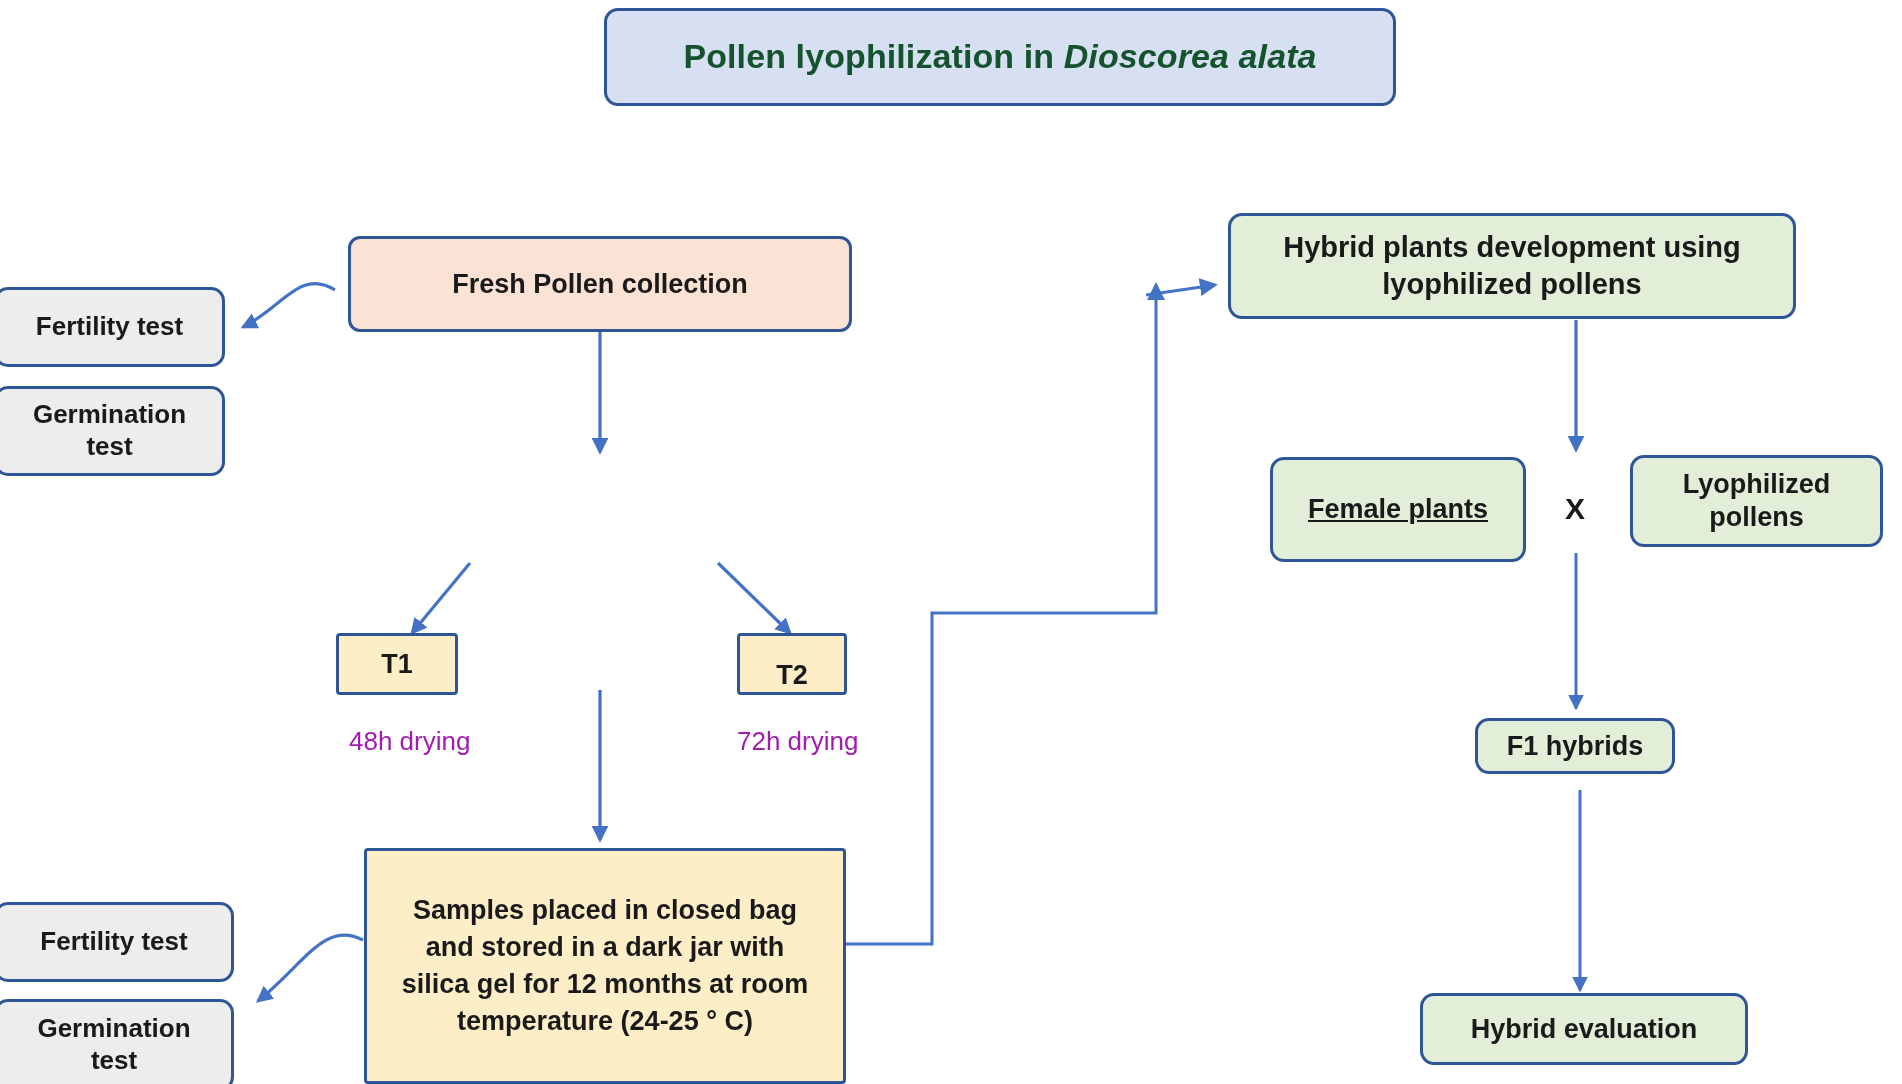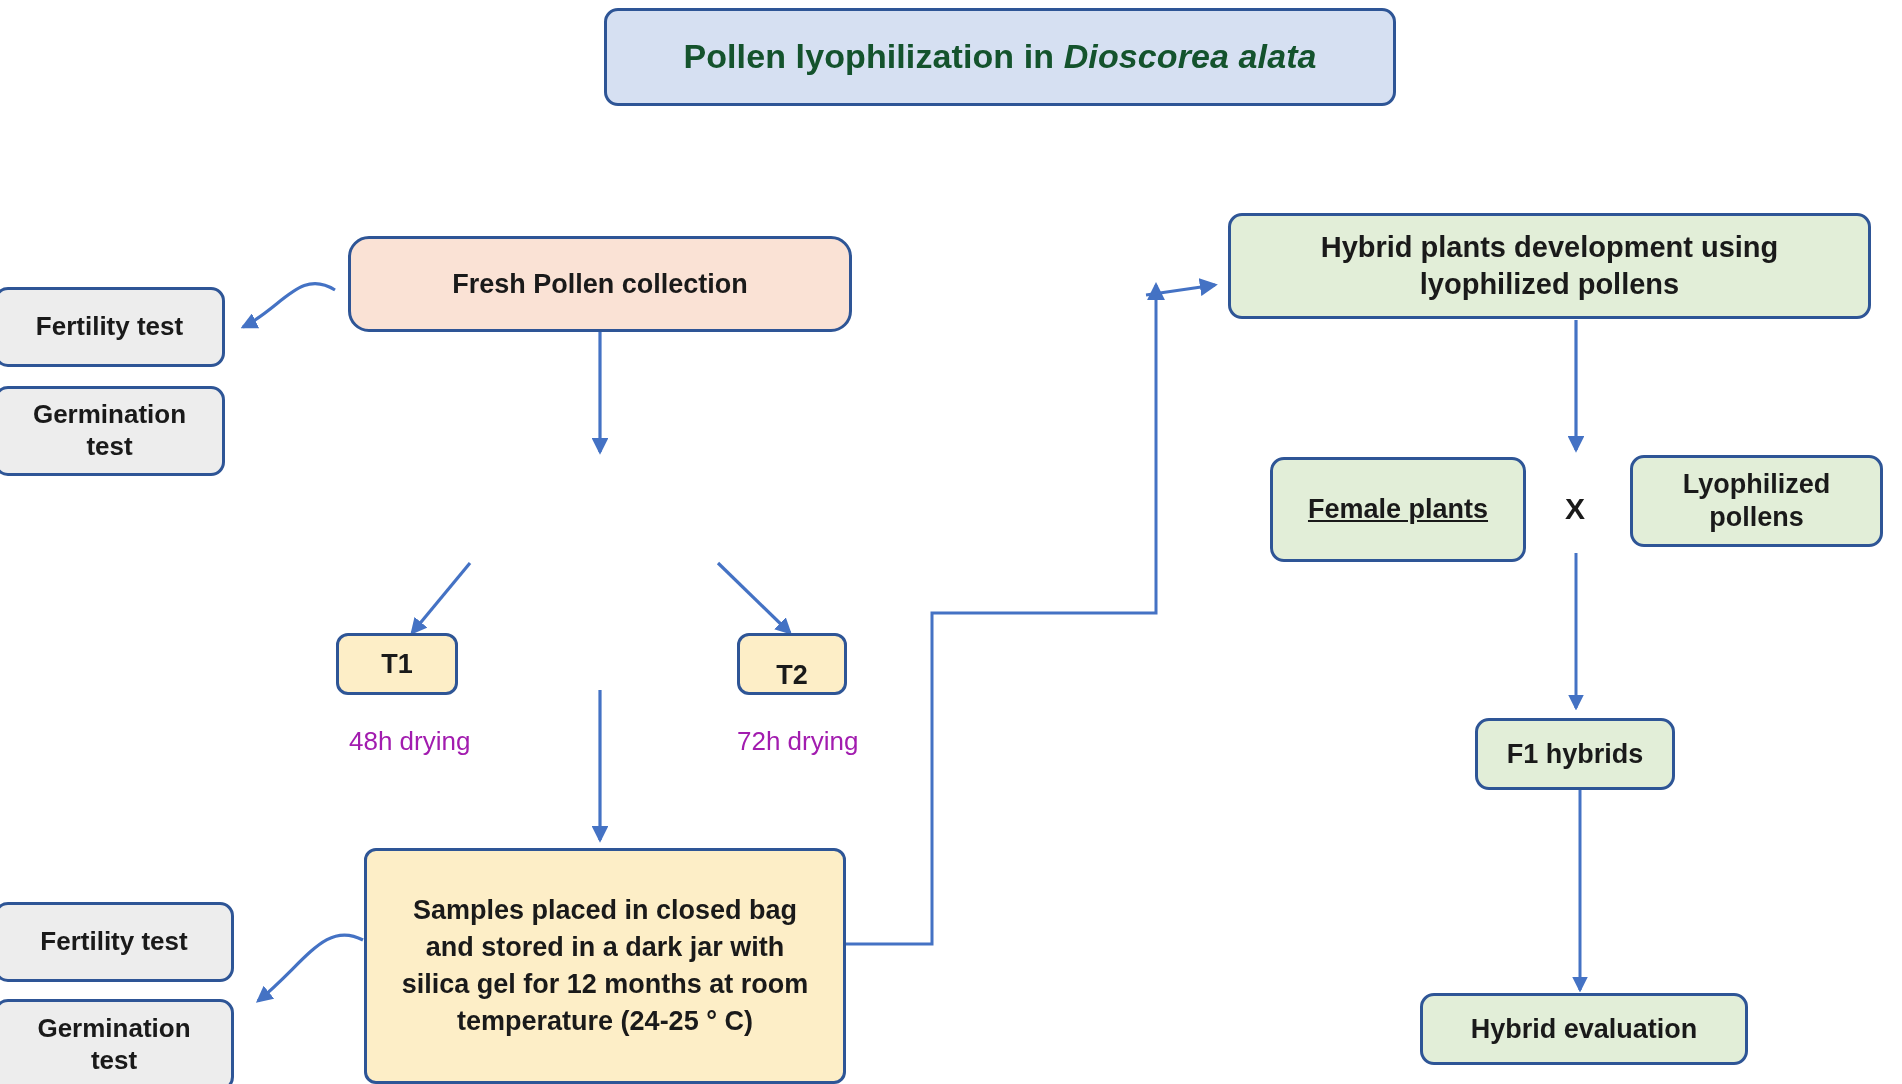--- a/index.html
+++ b/index.html
@@ -44,22 +44,22 @@
     border-radius: 14px;
     background: #d6e0f2;
     border: 3px solid #2e5596;
     color: #14532d;
     font-size: 34px;
     letter-spacing: 0.1px;
   }
   .title-box i { font-style: italic; }
 
   .box-gray   { background: #ededed; border-radius: 14px; font-size: 26px; }
-  .box-peach  { background: #fae2d5; border-radius: 21px; font-size: 27px; }
-  .box-yellow { background: #fdeec7; border-radius: 12px; font-size: 27px; }
+  .box-peach  { background: #fae2d5; border-radius: 12px; font-size: 27px; }
+  .box-yellow { background: #fdeec7; border-radius: 4px; font-size: 27px; }
   .box-green  { background: #e2eed8; border-radius: 14px; font-size: 27px; }
 
   .ellipse {
     position: absolute;
     box-sizing: border-box;
     display: flex;
     align-items: center;
     justify-content: center;
     text-align: center;
     background: #fdf0cd;
@@ -157,35 +157,35 @@
   </div>
 
   <div class="node box-gray" style="left:-6px; top:902px; width:240px; height:80px;">
     <span>Fertility test</span>
   </div>
 
   <div class="node box-gray" style="left:-6px; top:999px; width:240px; height:92px; padding:0 14px;">
     <span>Germination test</span>
   </div>
 
-  <div class="node box-green" style="left:1228px; top:213px; width:643px; height:106px; padding:0 24px; line-height:1.26; font-size:29px;">
+  <div class="node box-green" style="left:1228px; top:213px; width:568px; height:106px; padding:0 24px; line-height:1.26; font-size:29px;">
     <span>Hybrid plants development using lyophilized pollens</span>
   </div>
 
   <div class="node box-green" style="left:1270px; top:457px; width:256px; height:105px;text-decoration:underline;">
     <span>Female plants</span>
   </div>
 
   <div class="cross-label" style="left:1565px; top:492px;">X</div>
 
   <div class="node box-green" style="left:1630px; top:455px; width:253px; height:92px; padding:0 4px;justify-content:flex-end;">
     <span>Lyophilized pollens</span>
   </div>
 
-  <div class="node box-green" style="left:1475px; top:718px; width:200px; height:72px;justify-content:center;">
+  <div class="node box-green" style="left:1475px; top:718px; width:200px; height:56px;justify-content:center;">
     <span>F1 hybrids</span>
   </div>
 
   <div class="node box-green" style="left:1420px; top:993px; width:328px; height:72px;">
     <span>Hybrid evaluation</span>
   </div>
 
 </div>
 
 </body></html>

